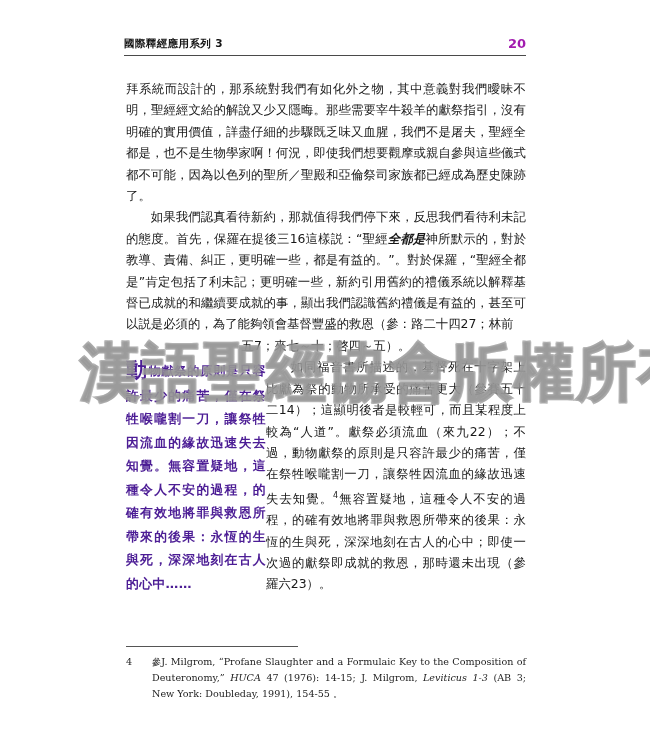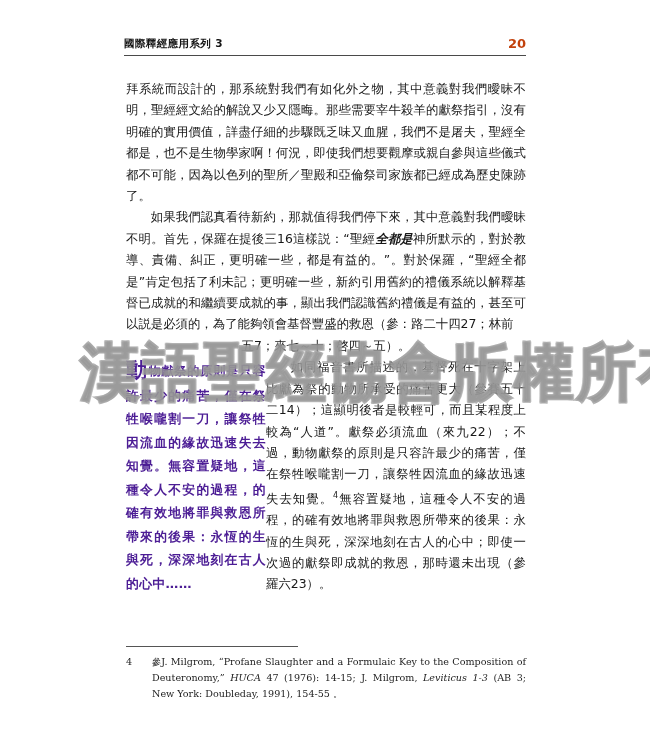--- a/index.html
+++ b/index.html
@@ -39,21 +39,21 @@
   .runhead-title {
     font-size: 10.5px;
     font-weight: 700;
     letter-spacing: 0.4px;
     color: #141414;
     white-space: nowrap;
   }
   .runhead-page {
     font-size: 13px;
     font-weight: 700;
-    color: #c2410c;
+    color: #a21caf;
   }
 
   
   .bodycol {
     position: absolute;
     left: 126px;
     top: 78px;
     width: 400px;
     font-size: 12.4px;
     line-height: 21.4px;
@@ -181,21 +181,21 @@
 
   <div class="runhead">
     <span class="runhead-title">國際釋經應用系列 3</span>
     <span class="runhead-page">20</span>
   </div>
 
   <div class="bodycol">
 
     <p class="para">拜系統而設計的，那系統對我們有如化外之物，其中意義對我們曖昧不明，聖經經文給的解說又少又隱晦。那些需要宰牛殺羊的獻祭指引，沒有明確的實用價值，詳盡仔細的步驟既乏味又血腥，我們不是屠夫，聖經全都是，也不是生物學家啊！何況，即使我們想要觀摩或親自參與這些儀式都不可能，因為以色列的聖所／聖殿和亞倫祭司家族都已經成為歷史陳跡了。</p>
 
-    <p class="para indent"><span>如果我們認真看待新約，那就值得我們停下來，其中意義對我們曖昧不明。首先，保羅在提後三16這樣説：“聖經</span><span class="b">全都是</span><span>神所默示的，對於教導、責備、糾正，更明確一些，都是有益的。”。對於保羅，“聖經全都是”肯定包括了利未記；更明確一些，新約引用舊約的禮儀系統以解釋基督已成就的和繼續要成就的事，顯出我們認識舊約禮儀是有益的，甚至可以説是必須的，為了能夠領會基督豐盛的救恩（參：路二十四27；林前</span></p>
+    <p class="para indent"><span>如果我們認真看待新約，那就值得我們停下來，反思我們看待利未記的態度。首先，保羅在提後三16這樣説：“聖經</span><span class="b">全都是</span><span>神所默示的，對於教導、責備、糾正，更明確一些，都是有益的。”。對於保羅，“聖經全都是”肯定包括了利未記；更明確一些，新約引用舊約的禮儀系統以解釋基督已成就的和繼續要成就的事，顯出我們認識舊約禮儀是有益的，甚至可以説是必須的，為了能夠領會基督豐盛的救恩（參：路二十四27；林前</span></p>
 
     <p class="centerline">五7；來七～十；啓四～五）。</p>
 
     <div class="floatwrap">
 
       <div class="pullquote">
         <span class="dropcap">動</span><span class="small-lead">物獻祭的原則是</span><span>只容許最少的痛苦，僅在祭牲喉嚨割一刀，讓祭牲因流血的緣故迅速失去知覺。無容置疑地，這種令人不安的過程，的確有效地將罪與救恩所帶來的後果：永恆的生與死，深深地刻在古人的心中……</span>
       </div>
 
 

